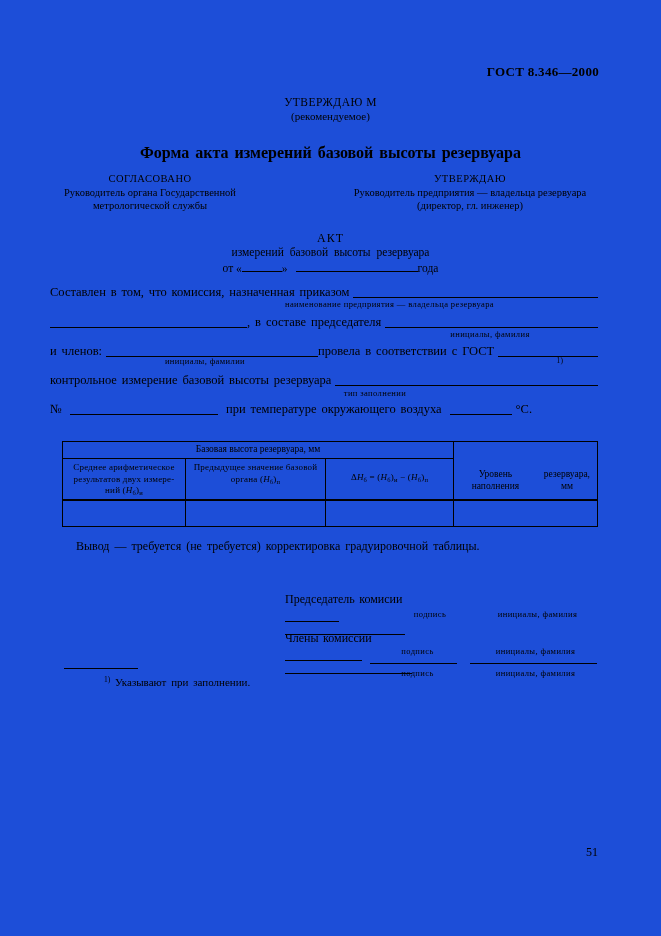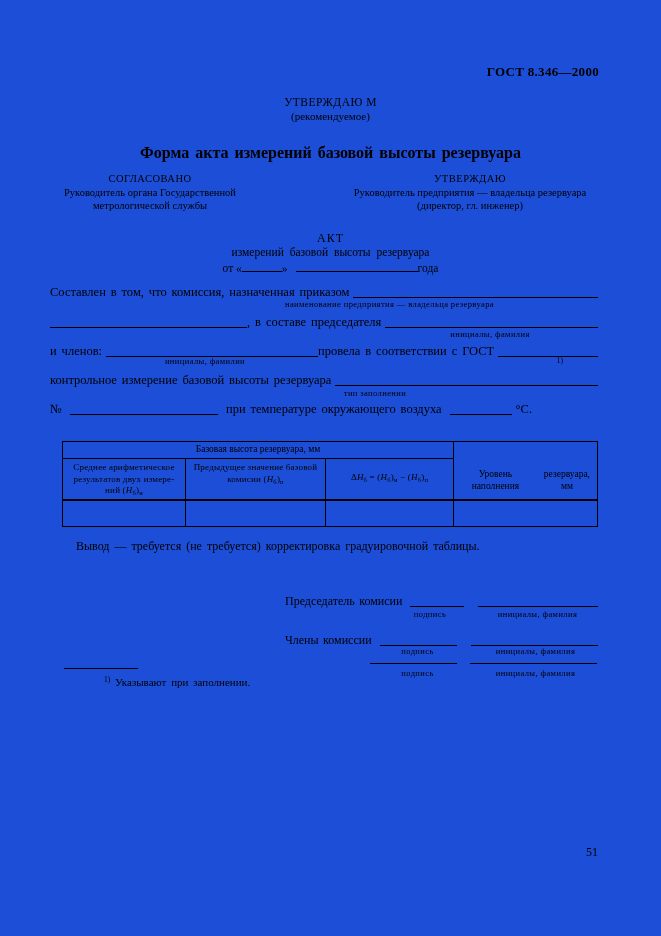--- a/index.html
+++ b/index.html
@@ -45,21 +45,21 @@
   .sh2 { grid-column:2; border-right:1px solid #000; }
   .sh3 { grid-column:3; border-right:1px solid #000; display:flex; align-items:center; justify-content:center; padding-top:0; }
   .drow { grid-row:3; border-top:2px solid #000; }
   .d1 { grid-column:1; border-right:1px solid #000; }
   .d2 { grid-column:2; border-right:1px solid #000; }
   .d3 { grid-column:3; border-right:1px solid #000; }
   .d4 { grid-column:4; }
   .ith { font-style:italic; }
   .fsub { font-size:6.5px; vertical-align:-2px; }
   .conclusion { top:539px; left:76px; font-size:12px; word-spacing:2px; }
-  .sigrow { position:absolute; left:285px; display:flex; align-items:baseline; font-size:12px; word-spacing:1.5px; white-space:nowrap; }
+  .sigrow { position:absolute; left:285px; display:flex; align-items:baseline; font-size:12px; word-spacing:1.5px; white-space:nowrap;flex-direction:column; }
   .pageno { top:845px; left:586px; font-size:12px; }
   .fnrule { top:668px; left:64px; width:74px; border-top:1.5px solid #000; height:0; }
   .fntext { top:675px; left:104px; font-size:11px; word-spacing:2px; }
 </style>
 </head>
 <body>
 
 <div class="page">
 
   <div class="abs gost">ГОСТ 8.346—2000</div>
@@ -147,21 +147,21 @@
     </div>
 
     <div class="subhead sh1">
       <div>Среднее арифметическое</div>
       <div>результатов двух измере-</div>
       <div><span>ний (</span><span class="ith">Н</span><span class="fsub">б</span><span>)</span><span class="fsub">и</span></div>
     </div>
 
     <div class="subhead sh2">
       <div>Предыдущее значение базовой</div>
-      <div><span>комисии (</span><span class="ith">Н</span><span class="fsub">б</span><span>)</span><span class="fsub">п</span></div>
+      <div><span>органа (</span><span class="ith">Н</span><span class="fsub">б</span><span>)</span><span class="fsub">п</span></div>
     </div>
 
     <div class="subhead sh3">
       <span><span>Δ</span><span class="ith">Н</span><span class="fsub">б</span><span> = (</span><span class="ith">Н</span><span class="fsub">б</span><span>)</span><span class="fsub">и</span><span> − (</span><span class="ith">Н</span><span class="fsub">б</span><span>)</span><span class="fsub">п</span></span>
     </div>
 
     <div class="drow d1"></div>
     <div class="drow d2"></div>
     <div class="drow d3"></div>
     <div class="drow d4"></div>

